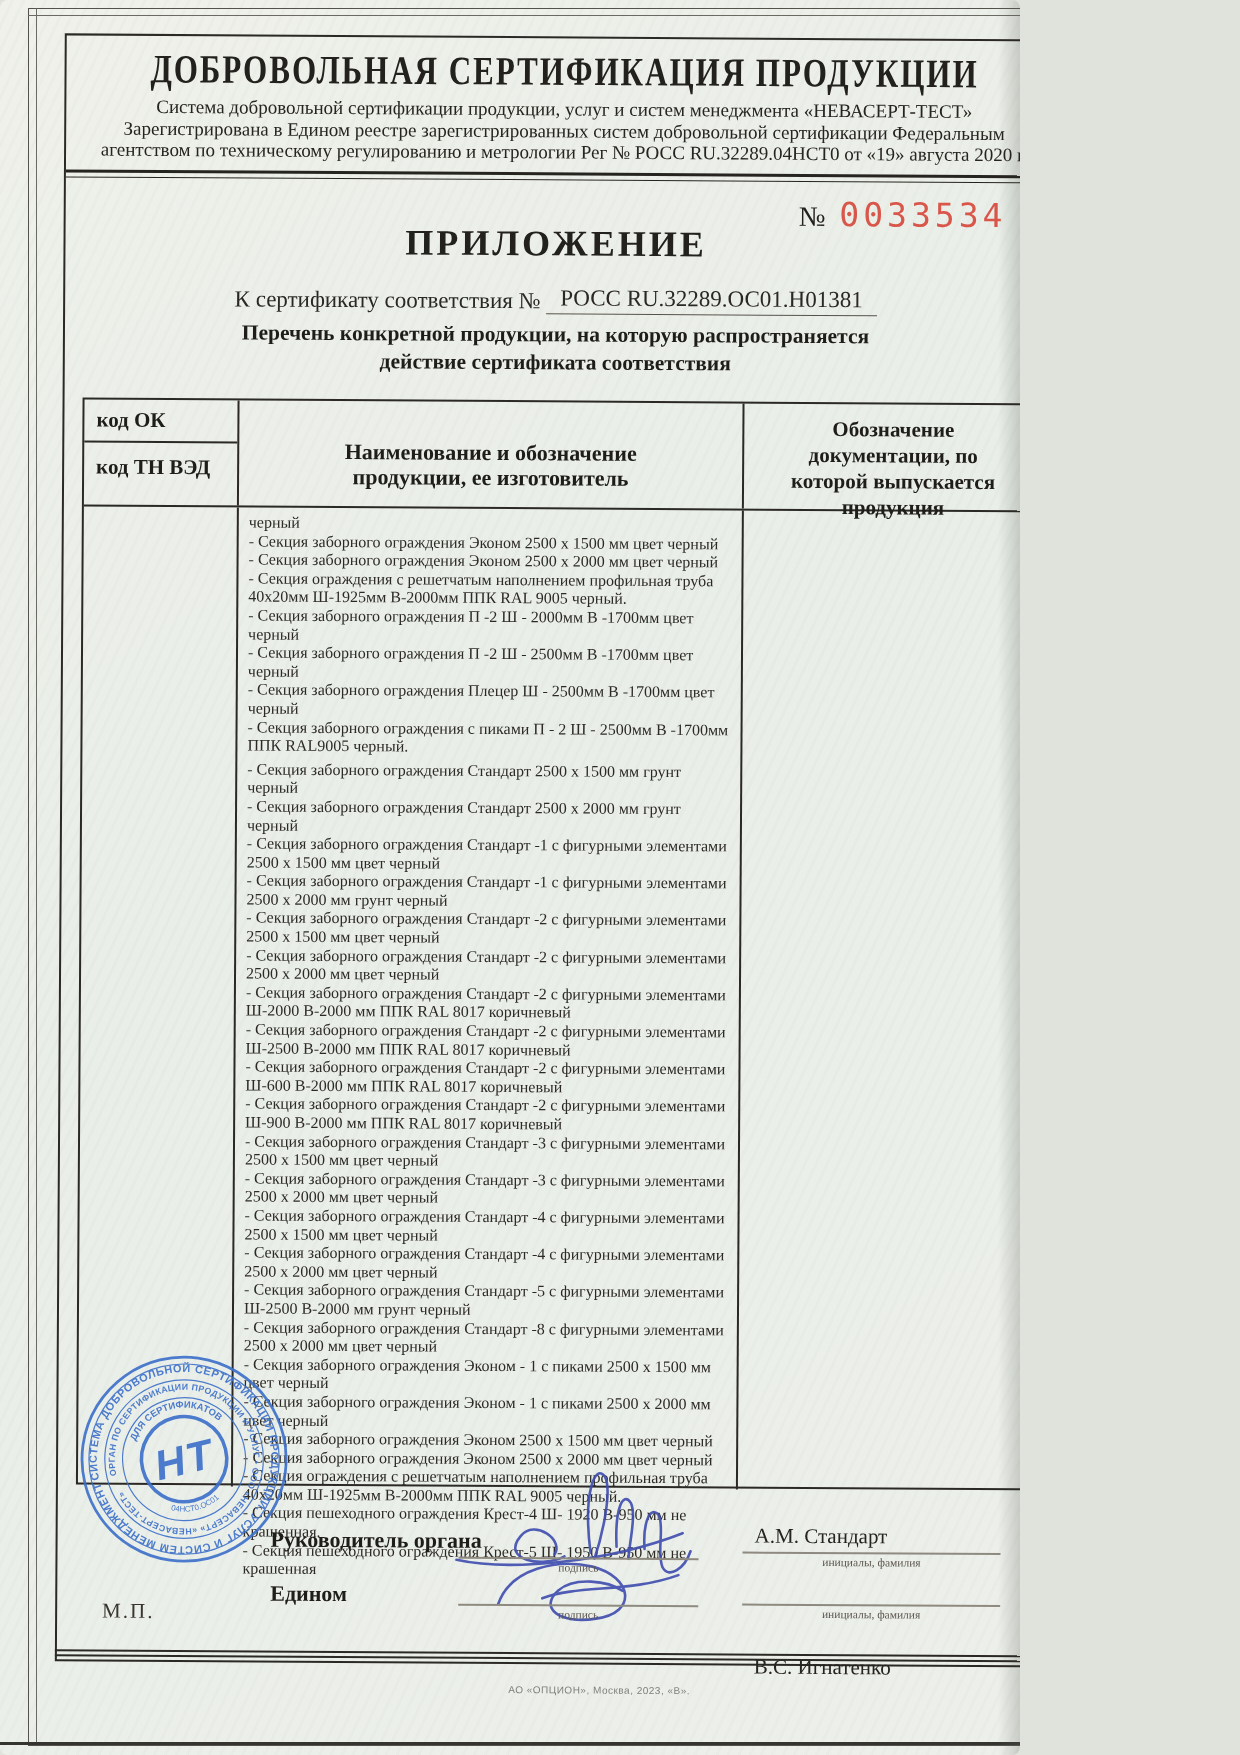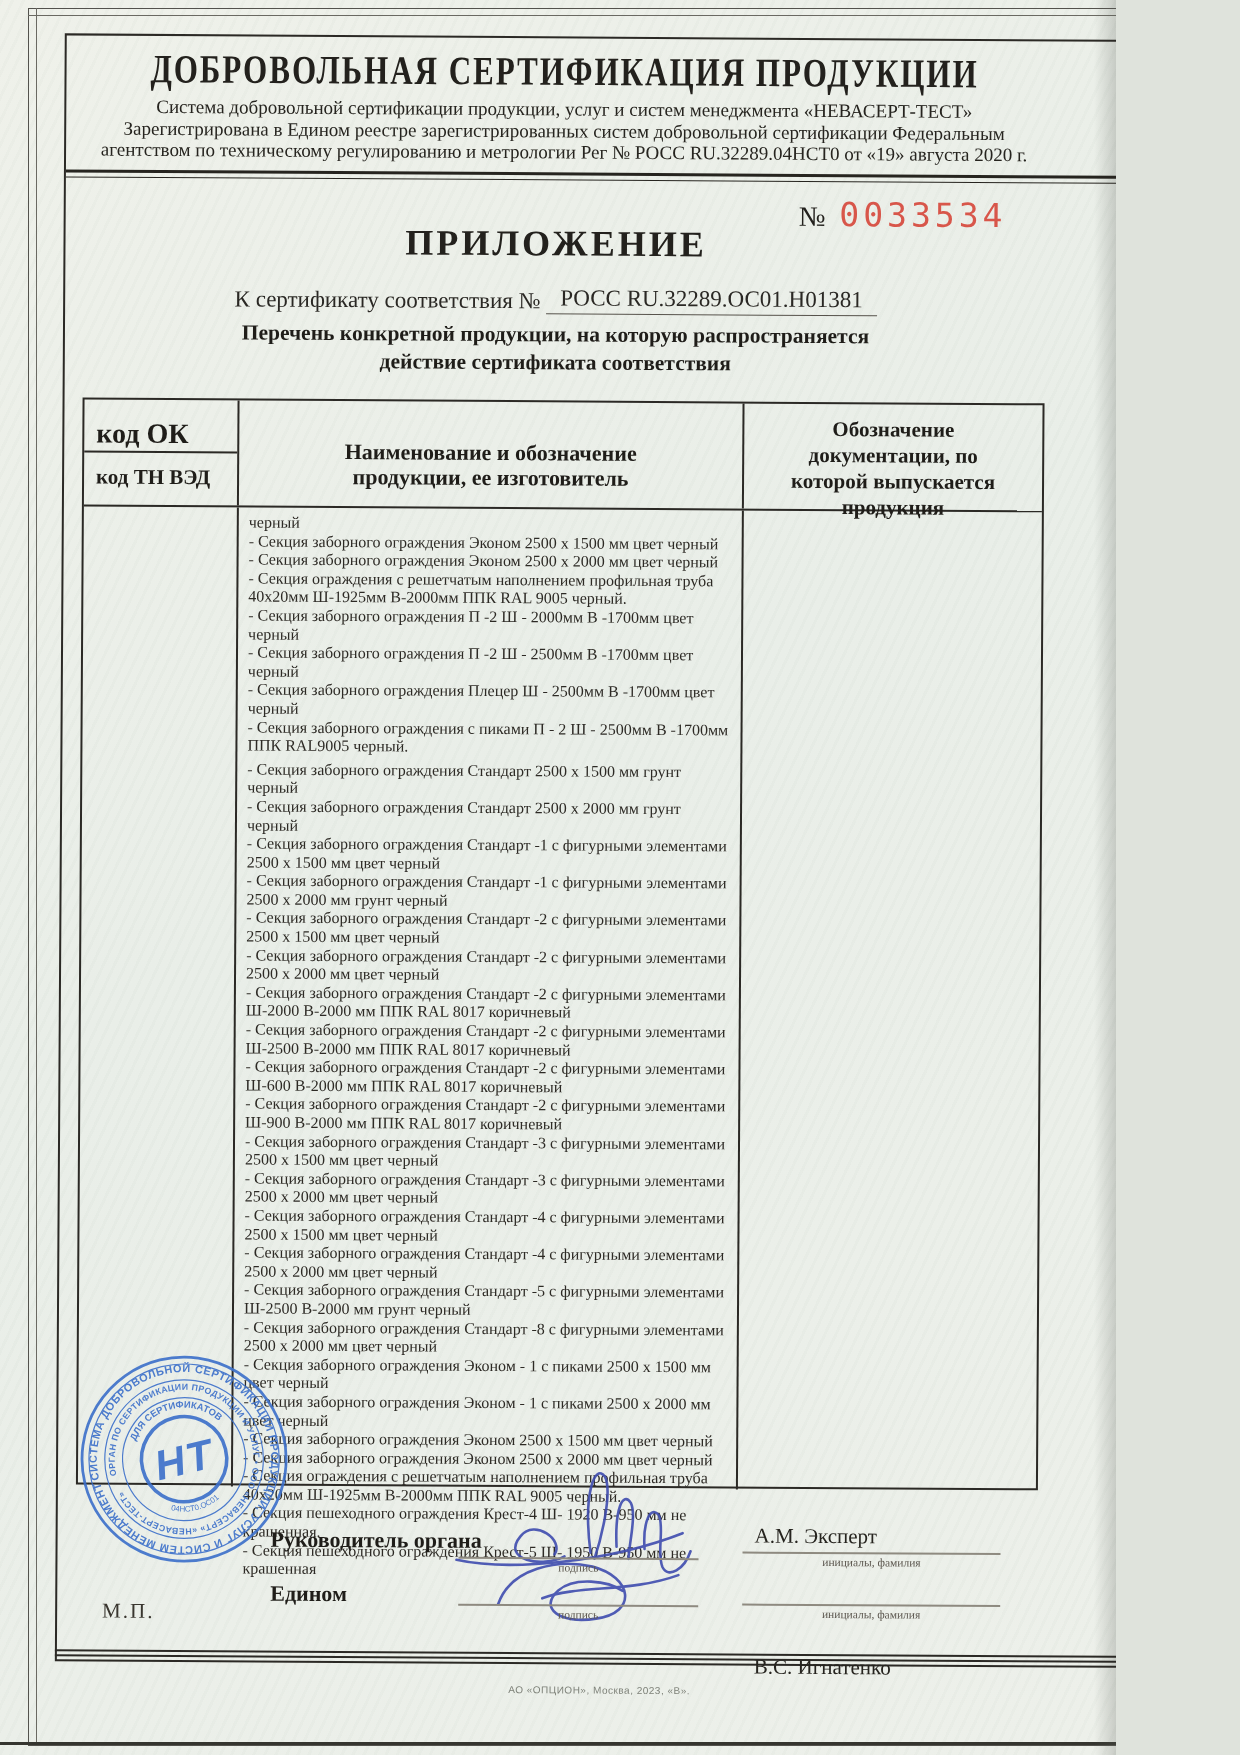--- a/index.html
+++ b/index.html
@@ -3,21 +3,21 @@
 <meta charset="utf-8">
 <style>
   html,body{margin:0;padding:0;}
   body{
     width:1240px;height:1755px;
     background:#dfe3dc;
     font-family:"Liberation Serif","DejaVu Serif",serif;
     color:#2e2b27;
     overflow:hidden;
   }
-  .page{position:relative;width:1116px;height:1755px;background:linear-gradient(150deg,#eff1ea 0%,#e9eee8 45%,#edf0ea 100%);overflow:hidden;}
+  .page{position:relative;width:1020px;height:1755px;background:linear-gradient(150deg,#eff1ea 0%,#e9eee8 45%,#edf0ea 100%);overflow:hidden;border-radius:8px;}
   .page::before{content:"";position:absolute;inset:0;
     background:repeating-linear-gradient(115deg,rgba(110,135,115,.03) 0 3px,transparent 3px 10px);
     pointer-events:none;}
   .outer-border{position:absolute;left:28px;top:8px;width:1188px;height:1736px;border:1.6px solid #53524d;}
   .outer-border2{position:absolute;left:36px;top:8px;width:1px;height:1736px;background:#6a6962;}
   .outer-border3{position:absolute;left:28px;top:15px;width:1188px;height:1px;background:#6a6962;}
   .bottom-edge{position:absolute;left:0;top:1742px;width:1240px;height:3px;background:#35352f;}
   .right-shade{position:absolute;right:0;top:0;width:22px;height:1755px;background:linear-gradient(to right,rgba(0,0,0,0),rgba(90,95,88,.25));}
 
   .content{position:absolute;left:0;top:0;width:1240px;height:1755px;transform:rotate(.35deg);transform-origin:40% 0;}
@@ -44,21 +44,21 @@
   .subtitle1{top:322px;}
   .subtitle2{top:350px;}
 
   .ptable{position:absolute;left:85px;top:400px;width:962px;height:1087px;border:2.5px solid #2b2925;box-sizing:border-box;}
   .thead{display:flex;height:105px;border-bottom:2.5px solid #2b2925;}
   .tbody{display:flex;height:979px;}
   .c1{width:155px;border-right:2px solid #2b2925;box-sizing:border-box;}
   .c2{width:505px;border-right:2px solid #2b2925;box-sizing:border-box;}
   .c3{flex:1;box-sizing:border-box;}
   .c1-top{height:43px;border-bottom:2px solid #2b2925;box-sizing:border-box;
-    font-size:28px;font-weight:700;padding:8px 0 0 12px;color:#1f1d19;margin-top:10px;}
+    font-size:21px;font-weight:700;padding:8px 0 0 12px;color:#1f1d19;}
   .c1-bottom{font-size:21px;font-weight:700;padding:12px 0 0 12px;color:#1f1d19;}
   .c2-head{padding:38px 85px 0 85px;text-align:center;font-size:22px;font-weight:700;line-height:25px;color:#1f1d19;}
   .c3-head{padding:12px 26px 0 26px;text-align:center;font-size:21px;font-weight:700;line-height:26px;color:#1f1d19;}
   .list{padding:6px 8px 0 10px;font-size:16px;line-height:18.6px;color:#2d2a25;}
   .list-item{margin:0;}
   .list-item.gap-top{margin-top:5px;}
 
   .stamp{position:absolute;left:84px;top:1352px;width:218px;height:218px;opacity:.9;}
   .mp-label{position:absolute;left:112px;top:1601px;font-size:21px;color:#39362f;letter-spacing:2px;}
 
@@ -225,20 +225,20 @@
     <div class="sig-line sl1"></div>
     <div class="sig-line sl2"></div>
     <div class="sig-line nl1"></div>
     <div class="sig-line nl2"></div>
 
     <div class="sig-caption sc1">подпись</div>
     <div class="sig-caption sc2">подпись</div>
     <div class="name-caption nc1">инициалы, фамилия</div>
     <div class="name-caption nc2">инициалы, фамилия</div>
 
-    <div class="sig-name nm1">А.М. Эксперт</div>
+    <div class="sig-name nm1">А.М. Стандарт</div>
     <div class="sig-name nm2">В.С. Игнатенко</div>
 
     <div class="bottom-rule"></div>
     <div class="fine-print">АО «ОПЦИОН», Москва, 2023, «В».</div>
 
   </div>
 </div>
 
 </body></html>

